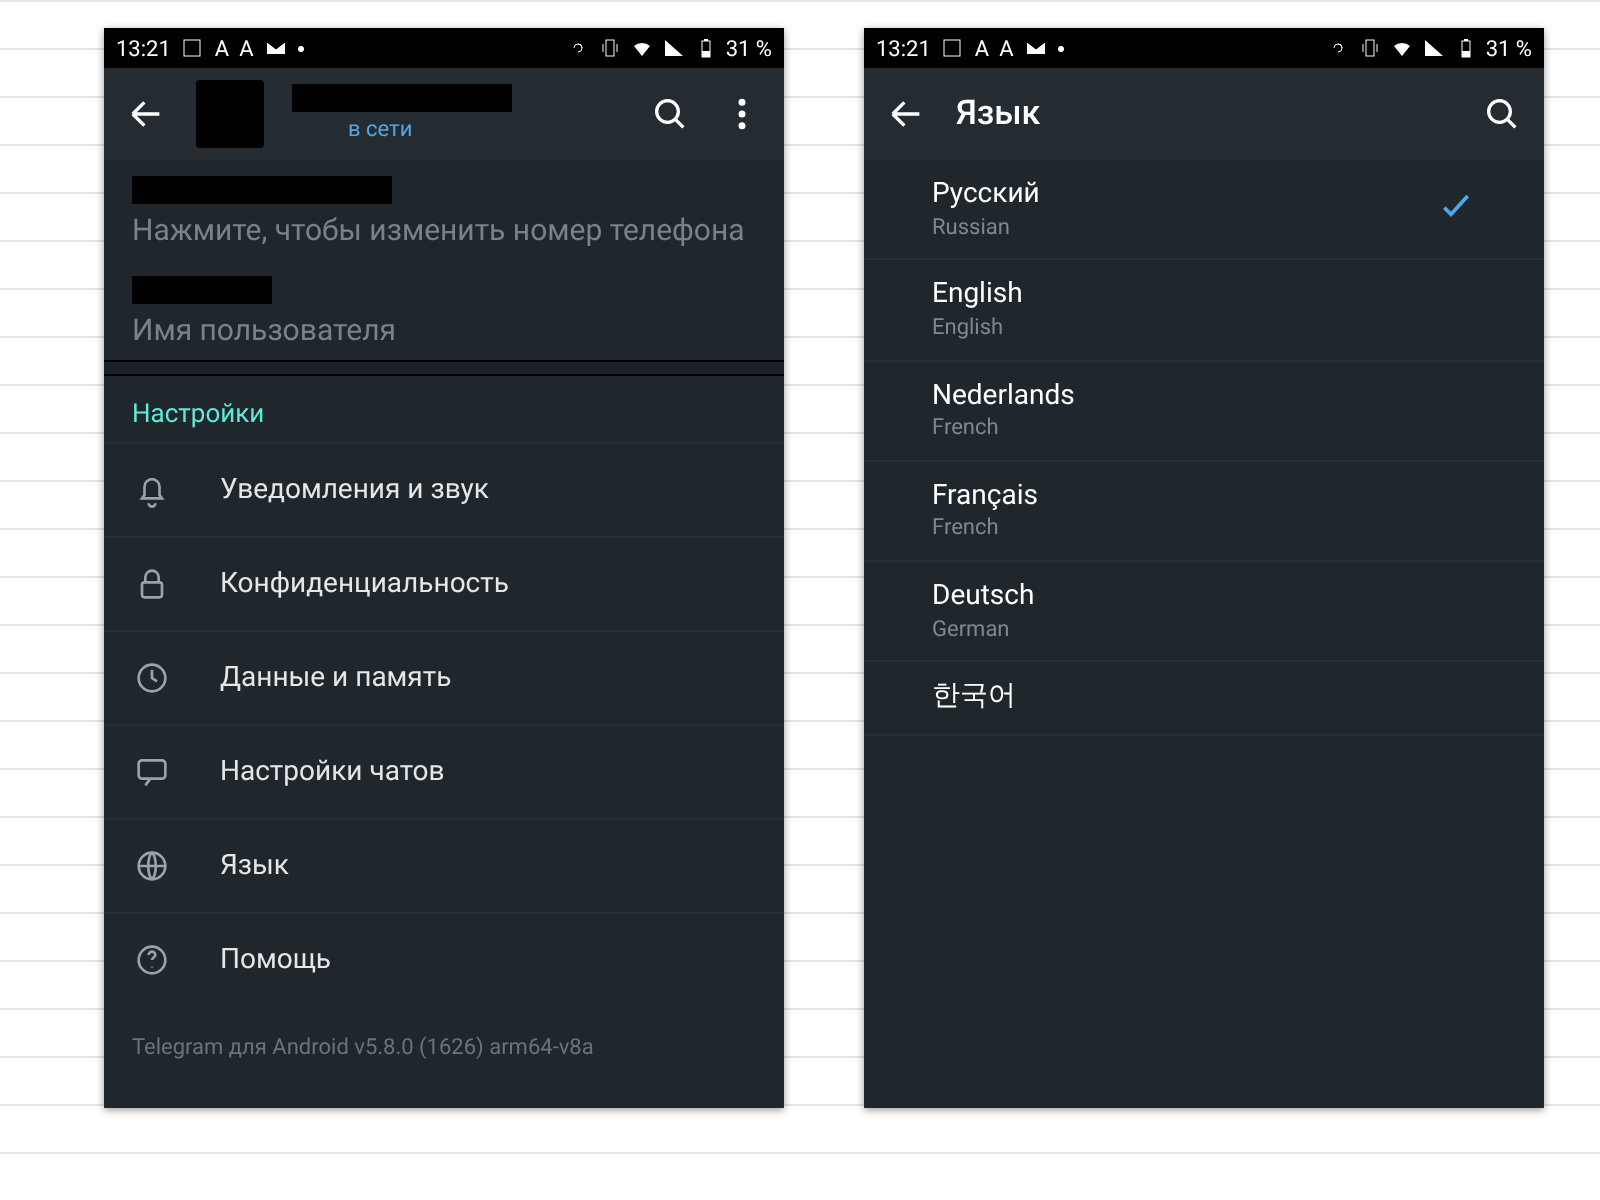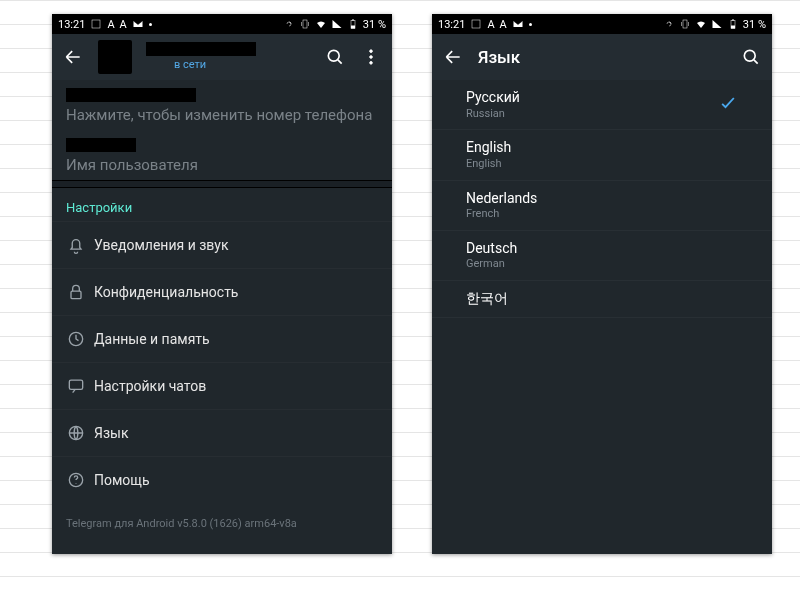--- a/index.html
+++ b/index.html
@@ -60,21 +60,21 @@
   .avatar-redact{width:34px;height:34px;background:#000;border-radius:2px;}
 
   
   .scroll { height: calc(100% - 66px); overflow:hidden; }
   .field { padding: 8px 14px 6px; }
   .field .redact{height:14px;background:#000;margin-bottom:4px;}
   .field .hint{font-size:15px;color:#7a8288;}
   .divider-thick{height:8px;background:#1a2025;border-top:1px solid #000;border-bottom:1px solid #000;}
   .section-hdr{padding:12px 14px 6px;color:#5eead4;font-size:13px;font-weight:400;}
   .row{
-    display:flex;align-items:center;gap:8px;
+    display:flex;align-items:center;gap:24px;
     padding:13px 14px;
     border-top:1px solid rgba(255,255,255,.03);
   }
   .row .ricon{width:20px;height:20px;color:#9aa3aa;display:flex;align-items:center;justify-content:center;}
   .row .ricon svg{width:20px;height:20px;stroke:#9aa3aa;fill:none;stroke-width:1.6;}
   .row .lbl{color:#e6e6e6;font-size:14px;}
   .footer-version{padding:14px;font-size:11px;color:#6a737a;}
 
   
   .lang-row{
@@ -328,20 +328,26 @@
         </div>
       </div>
       <div class="lang-row">
         <div class="txt">
           <span class="native">Nederlands</span>
           <span class="en">French</span>
         </div>
       </div>
       <div class="lang-row">
         <div class="txt">
+          <span class="native">Français</span>
+          <span class="en">French</span>
+        </div>
+      </div>
+      <div class="lang-row">
+        <div class="txt">
           <span class="native">Deutsch</span>
           <span class="en">German</span>
         </div>
       </div>
       <div class="lang-row">
         <div class="txt">
           <span class="native">한국어</span>
         </div>
       </div>
     </div>

